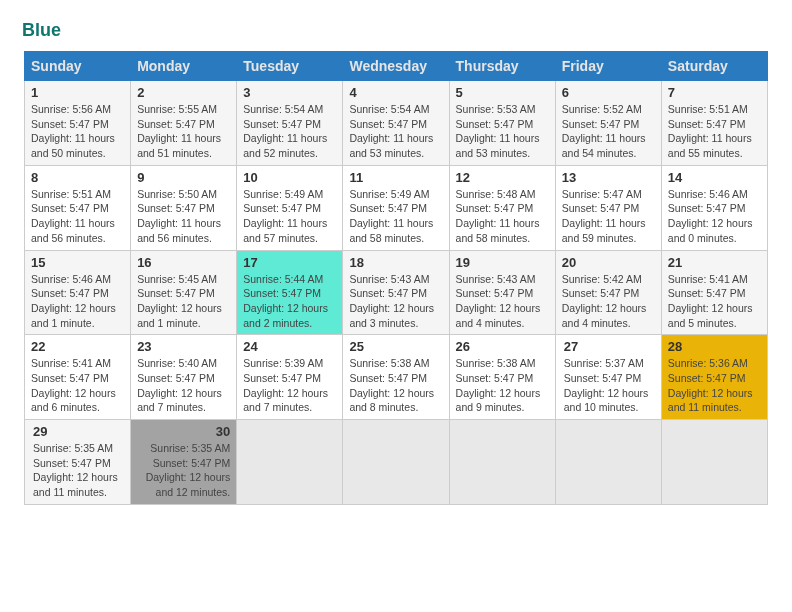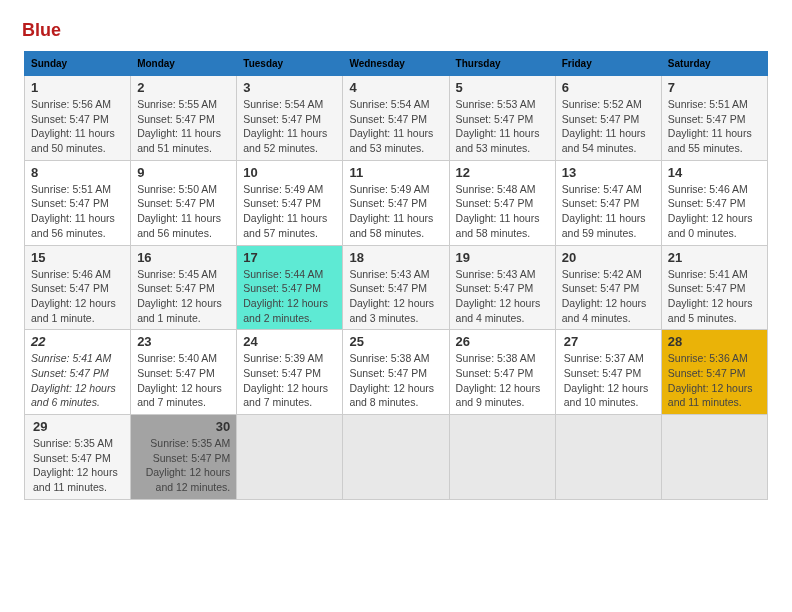--- a/index.html
+++ b/index.html
@@ -38,24 +38,24 @@
       font-size: 15px;
       color: #555;
     }
     .calendar-table {
       width: 100%;
       border-collapse: collapse;
       font-size: 11px;
     }
     .calendar-table th {
       background: #2a7abf;
-      color: #000000;
+      color: #e5e5e5;
       padding: 6px 6px;
       text-align: left;
-      font-size: 10px;
+      font-size: 14px;
       font-weight: bold;
       border: 1px solid #2a7abf;
     }
     .calendar-table td {
       border: 1px solid #ccc;
       vertical-align: top;
       padding: 4px 6px;
       width: calc(100% / 7);
       min-height: 70px;
       background: #fff;
@@ -80,21 +80,21 @@
     }
     .empty-cell {
       background: #e8e8e8 !important;
     }
   </style>
 </head>
 <body>
 
 <div class="header-area">
   <div class="logo">
-    <span style="font-size:18px;font-weight:bold;color:#b91c1c;margin-left:-2px;">Blue</span>
+    <span style="font-size:18px;font-weight:bold;color:#0f766e;margin-left:-2px;">Blue</span>
   </div>
   <div class="title-area">
     <div class="month-title"></div>
     <div class="location-subtitle"></div>
   </div>
 </div>
 
 <table class="calendar-table">
   <thead>
     <tr>
@@ -150,21 +150,21 @@
         <td style="background: rgb(245, 245, 245);"><span class="day-number">18</span>
         <span class="day-info">Sunrise: 5:43 AM<br>Sunset: 5:47 PM<br>Daylight: 12 hours and 3 minutes.</span></td>
         <td style="background: rgb(245, 245, 245);"><span class="day-number">19</span>
         <span class="day-info">Sunrise: 5:43 AM<br>Sunset: 5:47 PM<br>Daylight: 12 hours and 4 minutes.</span></td>
         <td style="background: rgb(245, 245, 245);"><span class="day-number">20</span>
         <span class="day-info">Sunrise: 5:42 AM<br>Sunset: 5:47 PM<br>Daylight: 12 hours and 4 minutes.</span></td>
         <td style="background: rgb(245, 245, 245);"><span class="day-number">21</span>
         <span class="day-info">Sunrise: 5:41 AM<br>Sunset: 5:47 PM<br>Daylight: 12 hours and 5 minutes.</span></td>
       </tr>
       <tr>
-        <td style="background: rgb(255, 255, 255); font-style: italic;"><span class="day-number">22</span>
+        <td style="background: rgb(255, 255, 255);"><span class="day-number">22</span>
         <span class="day-info">Sunrise: 5:41 AM<br>Sunset: 5:47 PM<br>Daylight: 12 hours and 6 minutes.</span></td>
         <td style="background: rgb(255, 255, 255);"><span class="day-number">23</span>
         <span class="day-info">Sunrise: 5:40 AM<br>Sunset: 5:47 PM<br>Daylight: 12 hours and 7 minutes.</span></td>
         <td style="background: rgb(255, 255, 255);"><span class="day-number">24</span>
         <span class="day-info">Sunrise: 5:39 AM<br>Sunset: 5:47 PM<br>Daylight: 12 hours and 7 minutes.</span></td>
         <td style="background: rgb(255, 255, 255);"><span class="day-number">25</span>
         <span class="day-info">Sunrise: 5:38 AM<br>Sunset: 5:47 PM<br>Daylight: 12 hours and 8 minutes.</span></td>
         <td style="background: rgb(255, 255, 255);"><span class="day-number">26</span>
         <span class="day-info">Sunrise: 5:38 AM<br>Sunset: 5:47 PM<br>Daylight: 12 hours and 9 minutes.</span></td>
         <td style="background: rgb(255, 255, 255); padding-left: 8px;"><span class="day-number">27</span>

